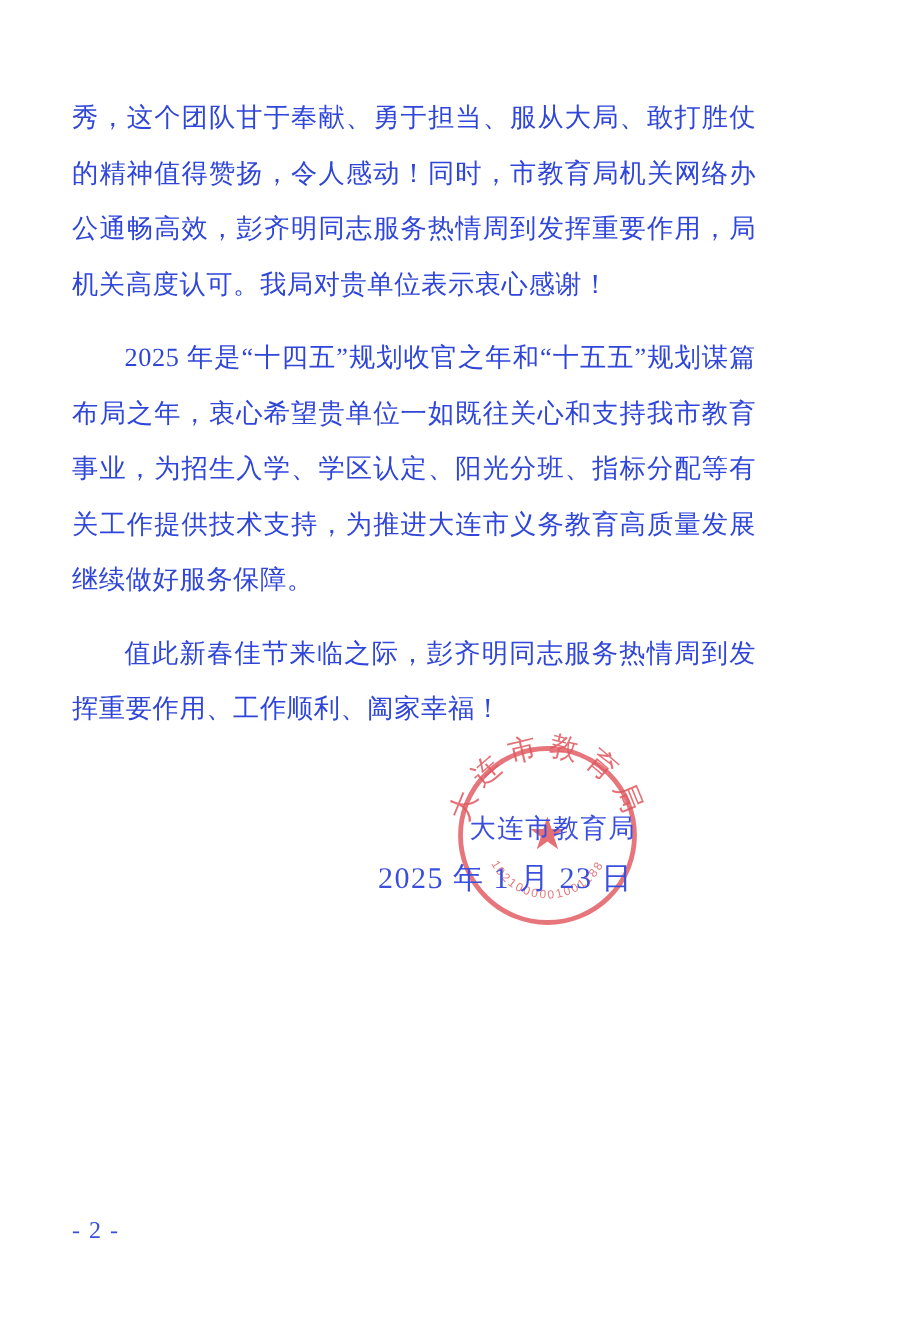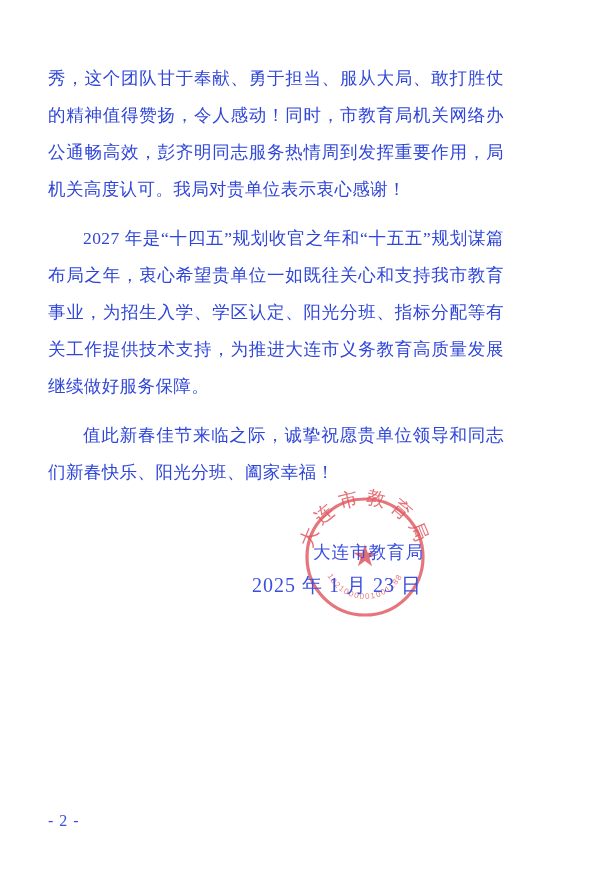--- a/index.html
+++ b/index.html
@@ -76,22 +76,22 @@
     letter-spacing: 1px;
   }
 </style>
 </head>
 <body>
 
 <div class="page">
 
   <div class="body-text">
     <p class="para">秀，这个团队甘于奉献、勇于担当、服从大局、敢打胜仗的精神值得赞扬，令人感动！同时，市教育局机关网络办公通畅高效，彭齐明同志服务热情周到发挥重要作用，局机关高度认可。我局对贵单位表示衷心感谢！</p>
-    <p class="para indent">2027 年是“十四五”规划收官之年和“十五五”规划谋篇布局之年，衷心希望贵单位一如既往关心和支持我市教育事业，为招生入学、学区认定、阳光分班、指标分配等有关工作提供技术支持，为推进大连市义务教育高质量发展继续做好服务保障。</p>
-    <p class="para indent">值此新春佳节来临之际，诚挚祝愿贵单位领导和同志们新春快乐、阳光分班、阖家幸福！</p>
+    <p class="para indent">2025 年是“十四五”规划收官之年和“十五五”规划谋篇布局之年，衷心希望贵单位一如既往关心和支持我市教育事业，为招生入学、学区认定、阳光分班、指标分配等有关工作提供技术支持，为推进大连市义务教育高质量发展继续做好服务保障。</p>
+    <p class="para indent">值此新春佳节来临之际，彭齐明同志服务热情周到发挥重要作用、工作顺利、阖家幸福！</p>
   </div>
 
   <div class="stamp-wrap">
     <svg width="150" height="150" viewBox="0 0 150 150" xmlns="http://www.w3.org/2000/svg">
       <defs>
         <path id="topArc" d="M 22,75 A 53,53 0 0 1 128,75"></path>
         <path id="botArc" d="M 33,75 A 42,42 0 0 0 117,75"></path>
       </defs>
       <circle cx="75" cy="75" r="58" fill="none" stroke="#e0585f" stroke-width="3.2" opacity="0.82"></circle>
       <text font-family="'Liberation Serif', serif" font-size="19" fill="#e0585f" opacity="0.85" letter-spacing="6">

